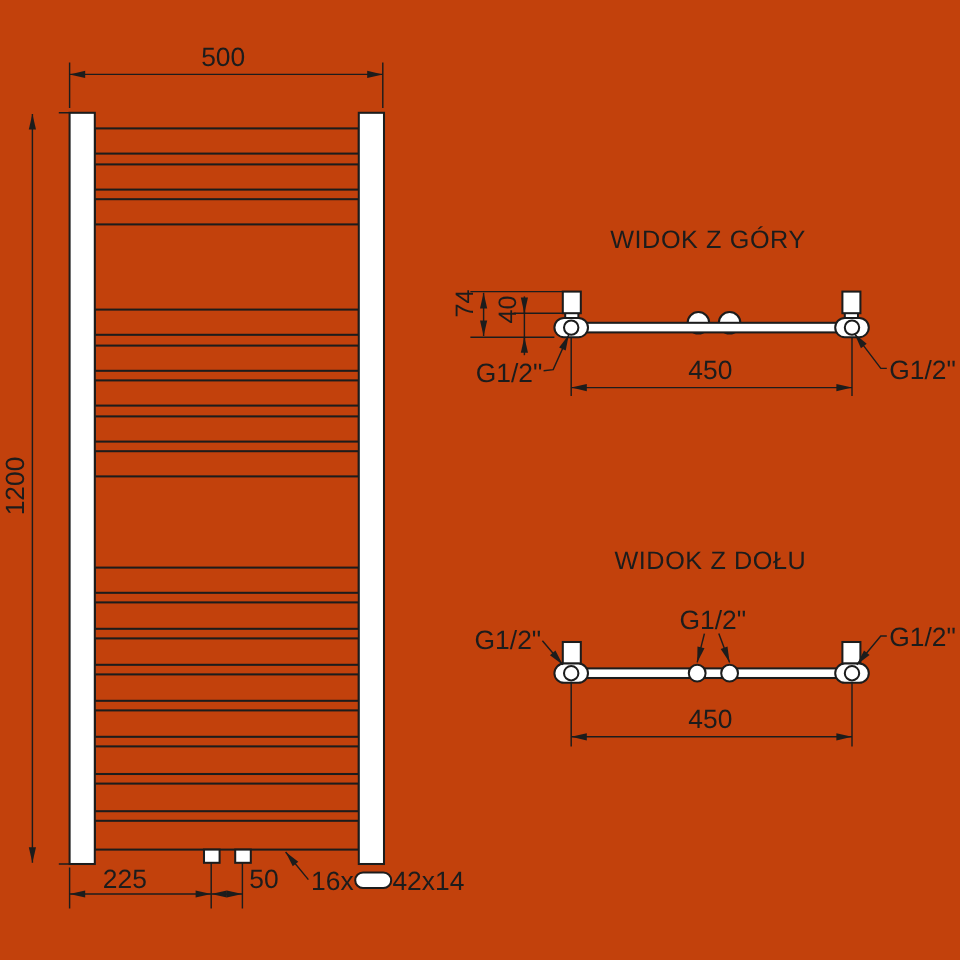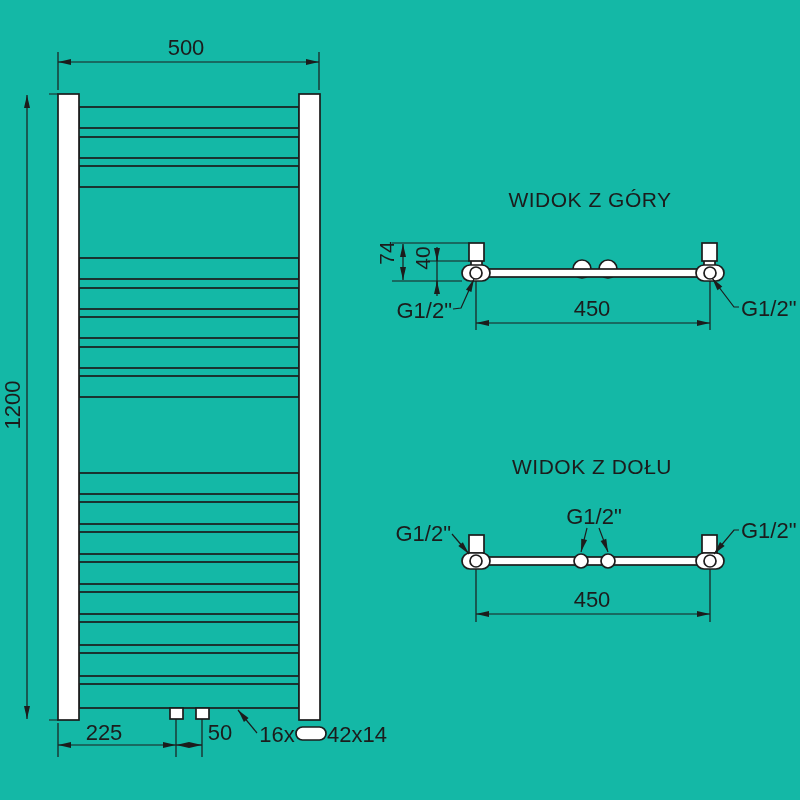--- a/index.html
+++ b/index.html
@@ -1,16 +1,16 @@
 <!DOCTYPE html>
 <html><head>
 <meta charset="utf-8">
 <style>
   html,body{margin:0;padding:0;background:#ffffff;}
-  #stage{position:relative;width:800px;height:800px;background:#14b8a6;overflow:hidden;
+  #stage{position:relative;width:800px;height:800px;background:#c2410c;overflow:hidden;
          font-family:"Liberation Sans", sans-serif;}
   svg{position:absolute;left:0;top:0;}
   .ln  {stroke:#1c1c1c;stroke-width:1.7;fill:none;}
   .lnw {stroke:#1c1c1c;stroke-width:1.7;fill:#ffffff;}
   .dim {stroke:#1c1c1c;stroke-width:1.2;fill:none;}
   text {fill:#1c1c1c;}
   .t22 {font-size:22px;}
   .t21 {font-size:21px;}
   .ttl {font-size:21px;letter-spacing:0.5px;}
 </style>

